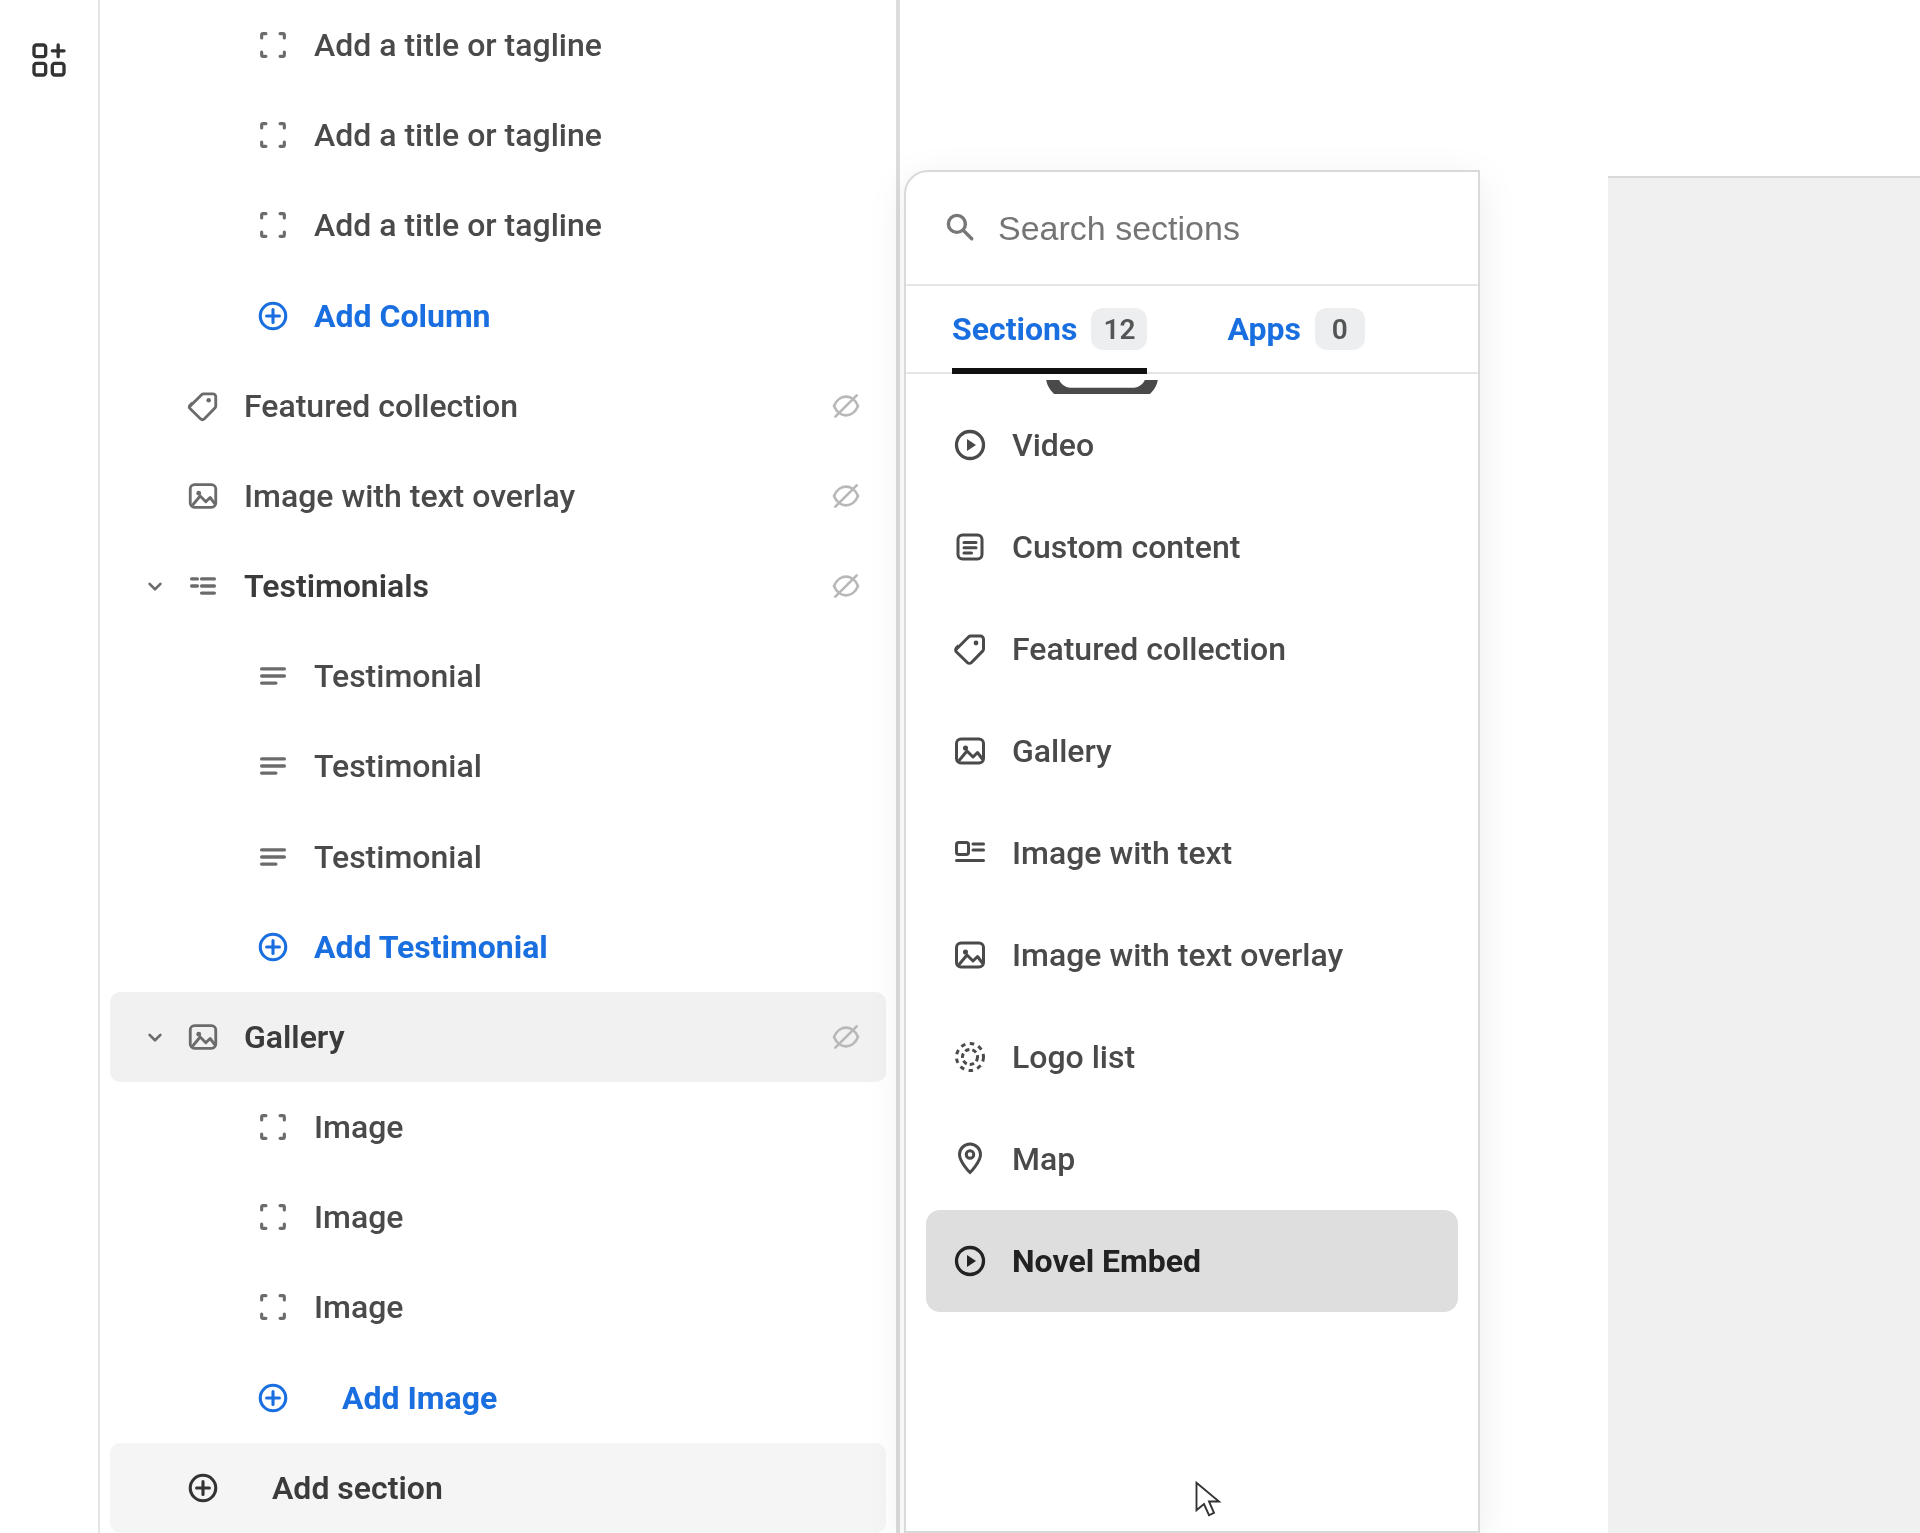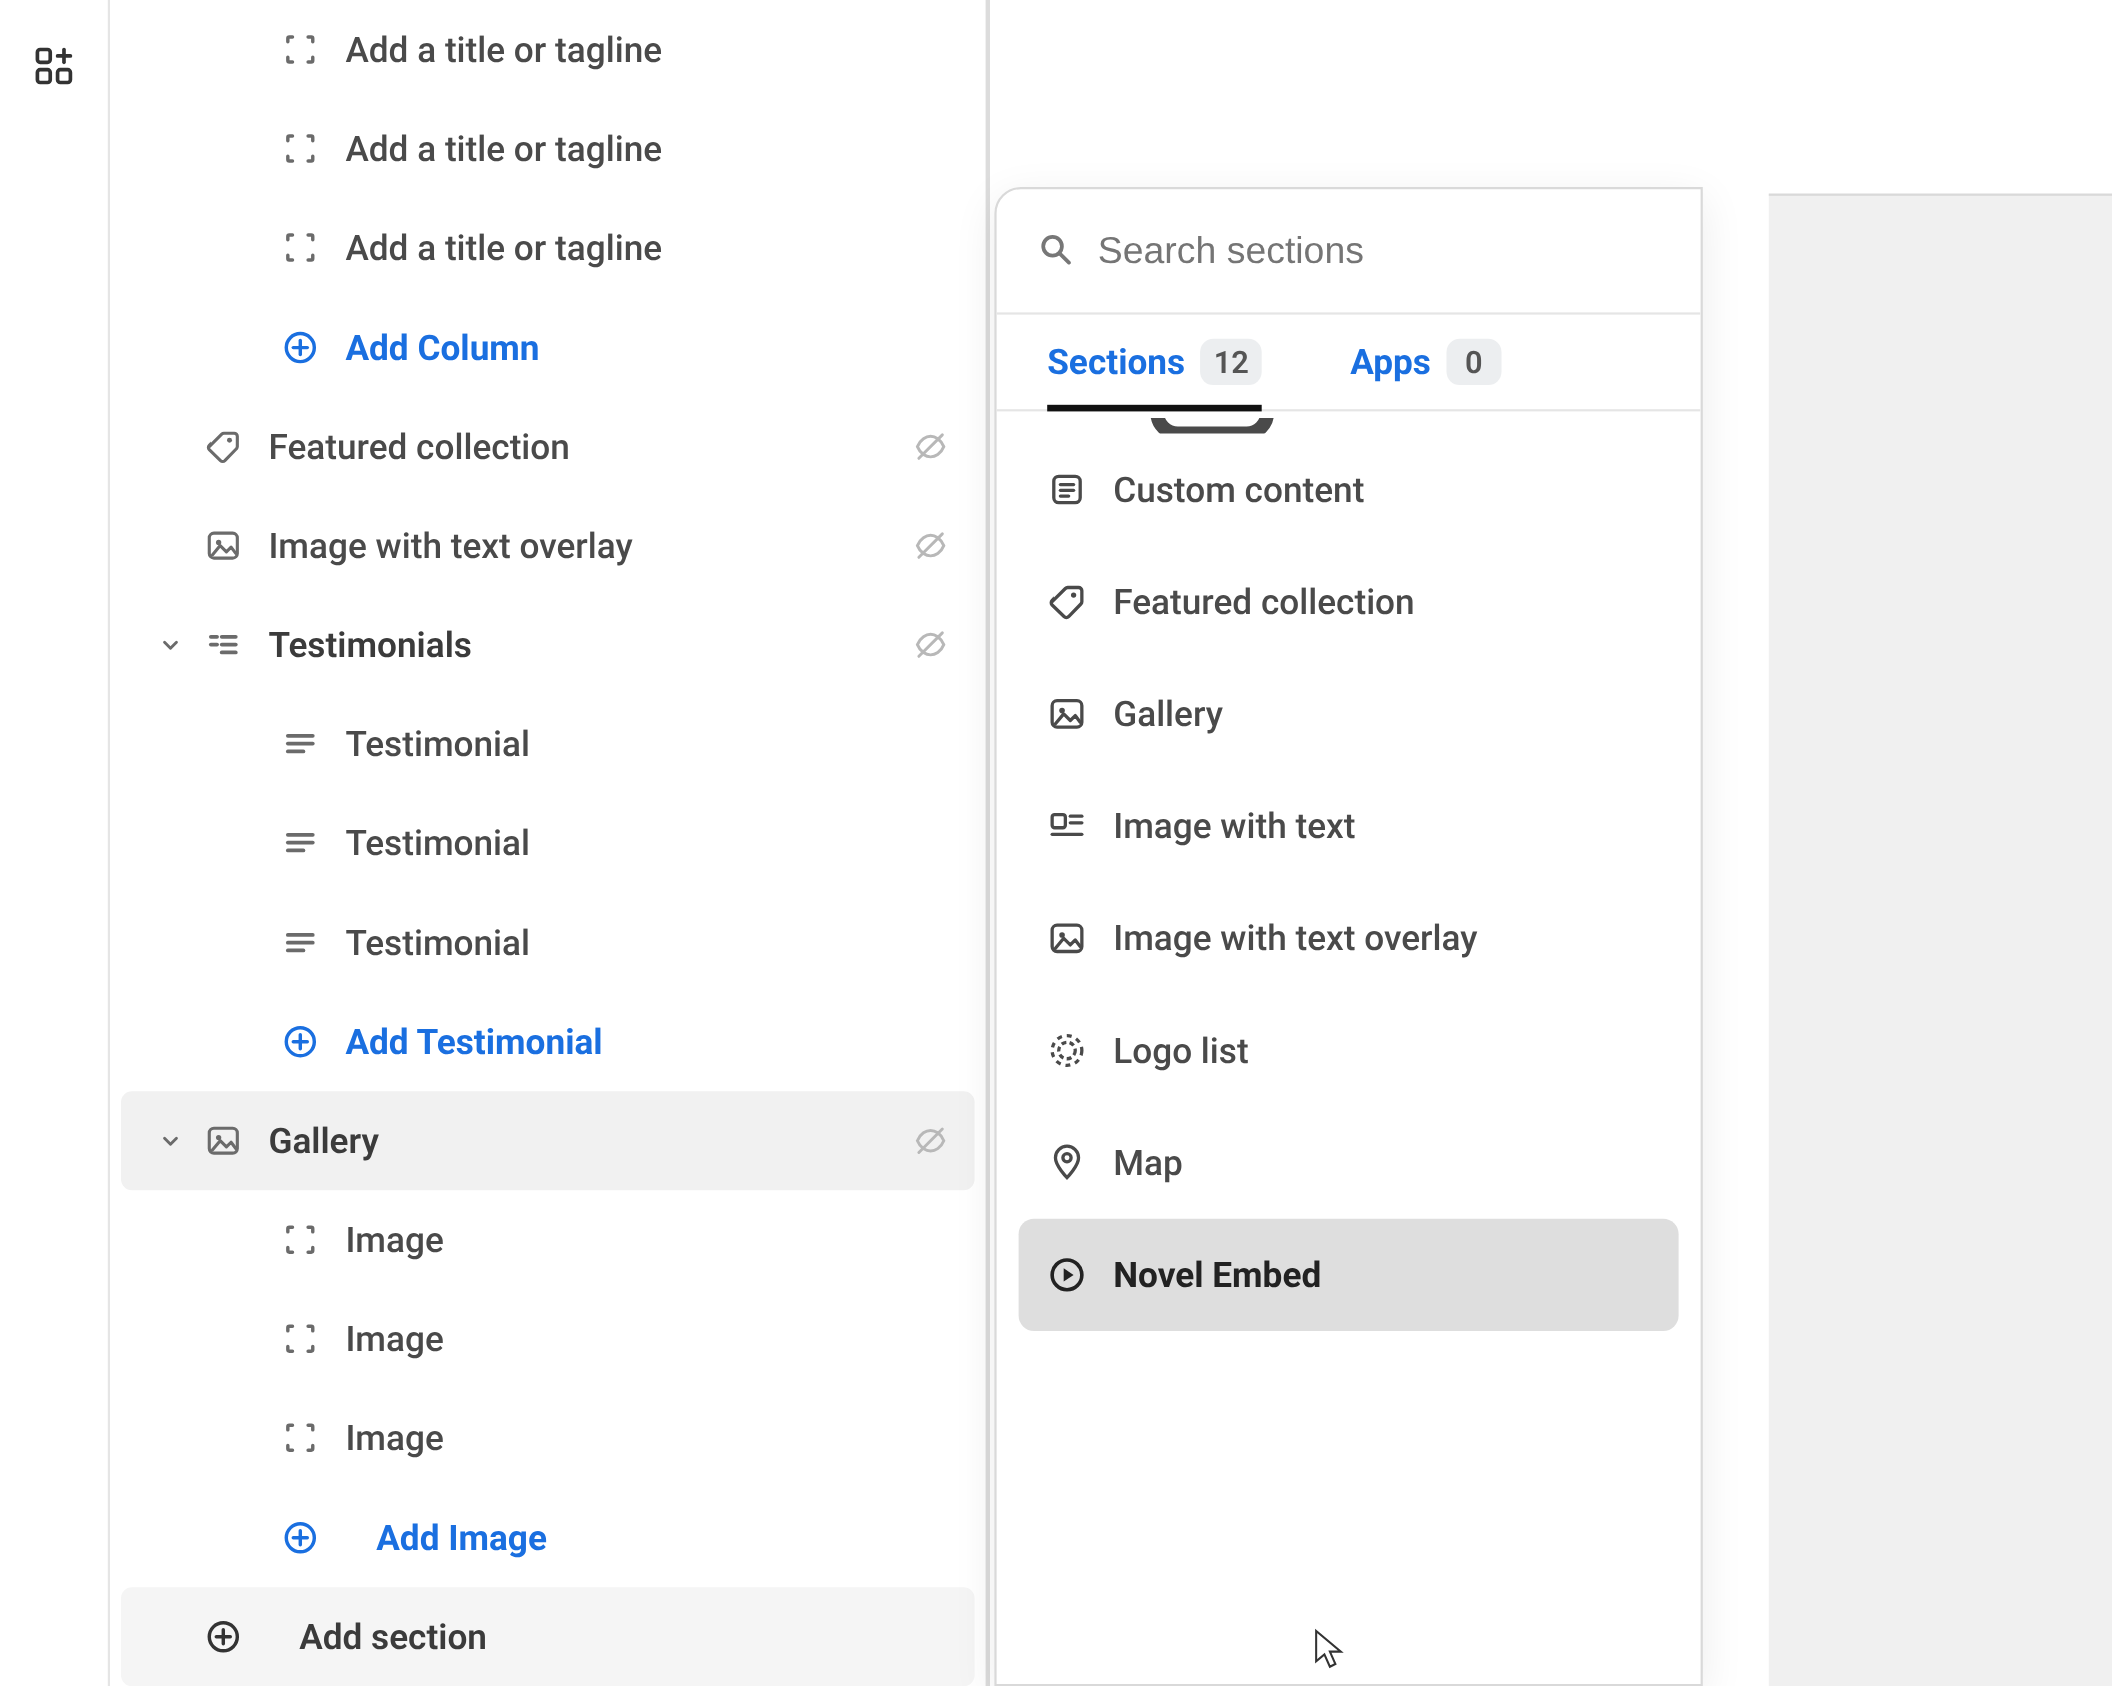--- a/index.html
+++ b/index.html
@@ -59,21 +59,21 @@
     .label { flex: 1; color: #4a4a4a; font-weight: 500; }
     .label.blue { color: #1a6fe0; font-weight: 700;}
     .label.dark { color: #3b3b3b; font-weight: 600;}
     .tail { width: 40px; display:flex; justify-content:center; }
     .tail svg { width: 32px; height: 32px; } 
 
     .popover {
       position: absolute;
       left: 904px;
       top: 170px;
-      width: 644px;
+      width: 576px;
       height: 1363px;
       background: #fff;
       border: 2px solid #d9d9d9;
       border-top-left-radius: 24px;
       box-shadow: 0 10px 40px rgba(0,0,0,0.08);
       overflow: hidden;
       display: flex;
       flex-direction: column;
     }
     .right-bg {
@@ -497,20 +497,26 @@
     <div class="clipped-top">
       <div class="inner">
         <svg style="color:#4a4a4a;">
             <use href="#i-custom"></use>
           </svg>
 
       </div>
     </div>
     <div class="pop-item">
       <svg style="color:#4a4a4a;">
+          <use href="#i-play-circle"></use>
+        </svg>
+      <span>Video</span>
+    </div>
+    <div class="pop-item">
+      <svg style="color:#4a4a4a;">
           <use href="#i-custom"></use>
         </svg>
       <span>Custom content</span>
     </div>
     <div class="pop-item">
       <svg style="color:#4a4a4a;">
           <use href="#i-tag"></use>
         </svg>
       <span>Featured collection</span>
     </div>

